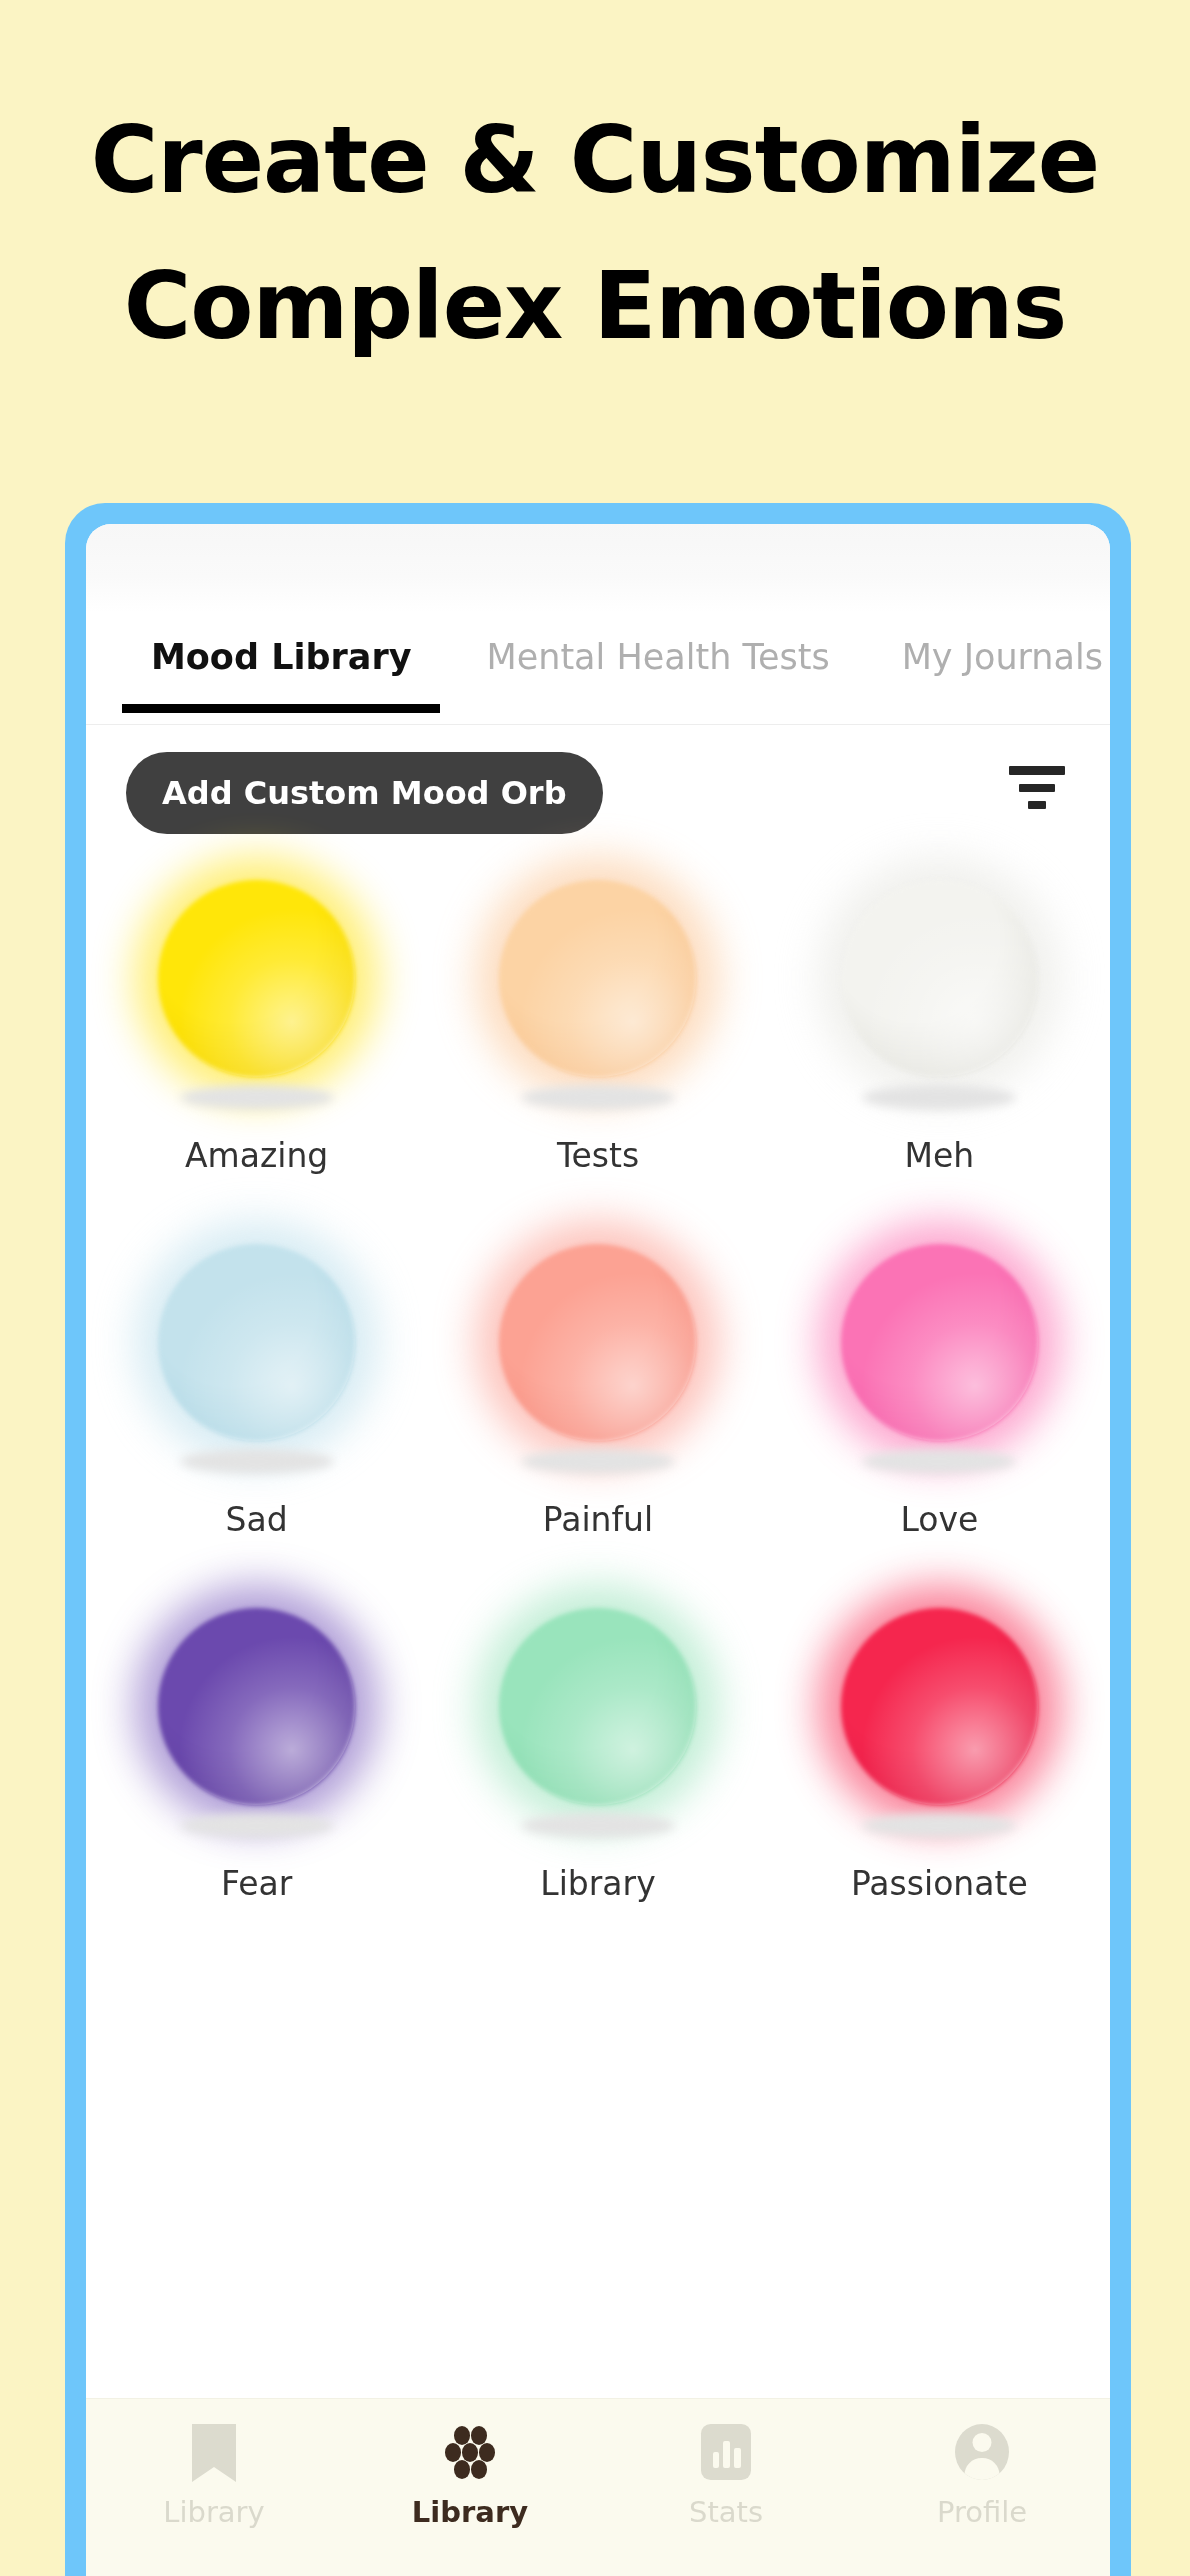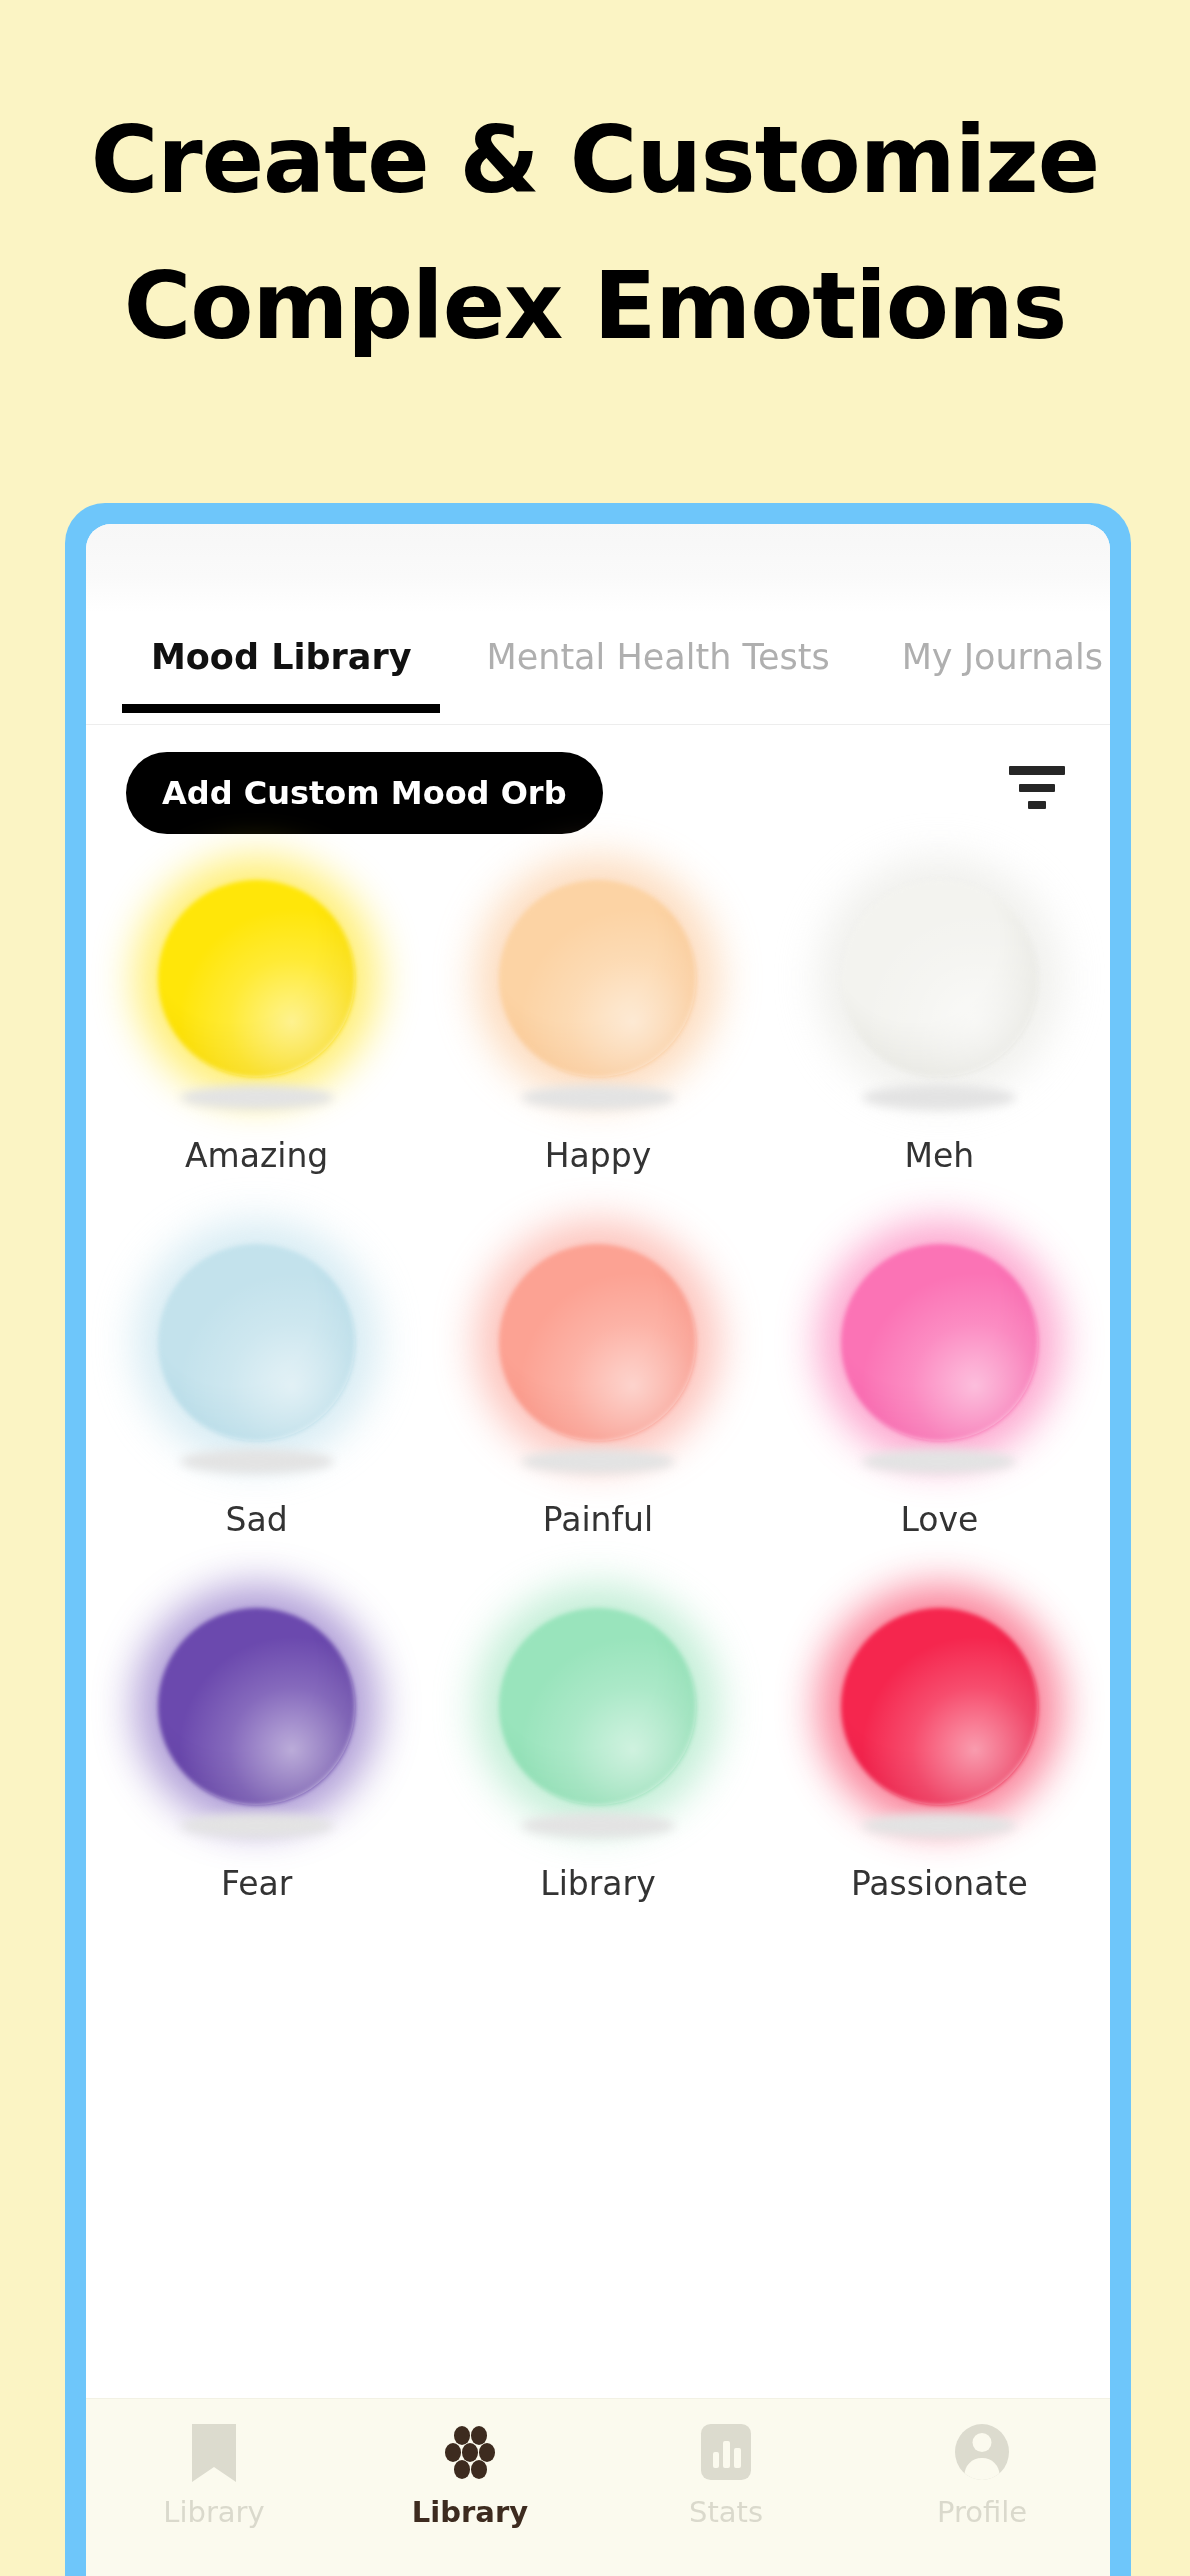--- a/index.html
+++ b/index.html
@@ -74,21 +74,21 @@
 
   
   .toolbar {
     position:absolute; left:0; top:209px; width:100%; height:125px;
   }
   .add-orb-btn {
     position:absolute; left:40px; top:19px;
     height:82px;
     padding:0 36px;
     display:flex; align-items:center;
-    background:#000000;
+    background:#404040;
     color:#FFFFFF;
     border-radius:44px;
     font-size:32px;
     font-weight:bold;
     font-family:"DejaVu Sans", sans-serif;
     white-space:nowrap;
     border:none;
   }
   .filter-icon {
     position:absolute; right:44px; top:33px;
@@ -262,21 +262,21 @@
             </div>
             <div class="orb-label">Amazing</div>
           </div>
           <div class="orb-cell">
             <div class="orb-wrap">
               <div class="orb-glow" style="background: rgb(251, 192, 138);"></div>
               <div class="orb-ball" style="background: radial-gradient(circle at 38% 30%, rgb(252, 211, 164) 0%, rgb(252, 211, 164) 45%, rgb(247, 190, 136) 100%);"></div>
               <div class="orb-shine"></div>
               <div class="orb-shadow"></div>
             </div>
-            <div class="orb-label">Happy</div>
+            <div class="orb-label">Tests</div>
           </div>
           <div class="orb-cell">
             <div class="orb-wrap">
               <div class="orb-glow" style="background: rgb(228, 228, 222);"></div>
               <div class="orb-ball" style="background: radial-gradient(circle at 38% 30%, rgb(243, 243, 239) 0%, rgb(243, 243, 239) 45%, rgb(220, 220, 213) 100%);"></div>
               <div class="orb-shine"></div>
               <div class="orb-shadow"></div>
             </div>
             <div class="orb-label">Meh</div>
           </div>

